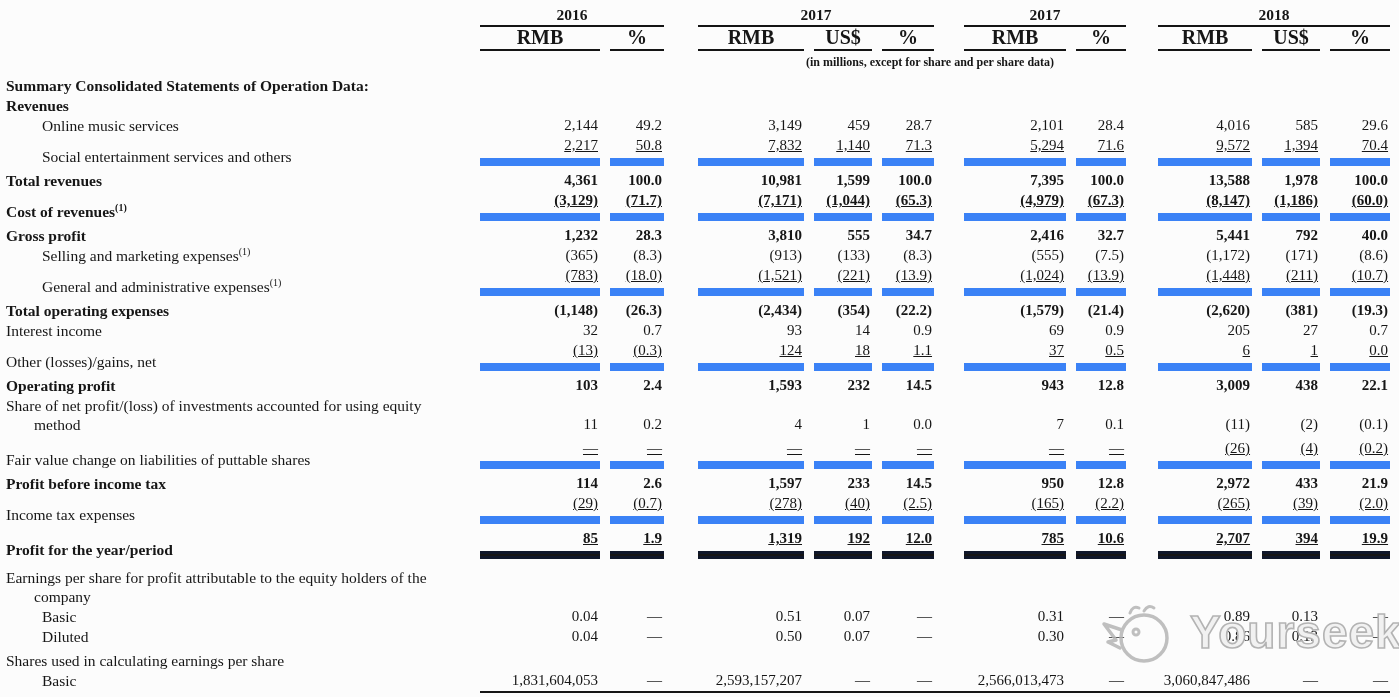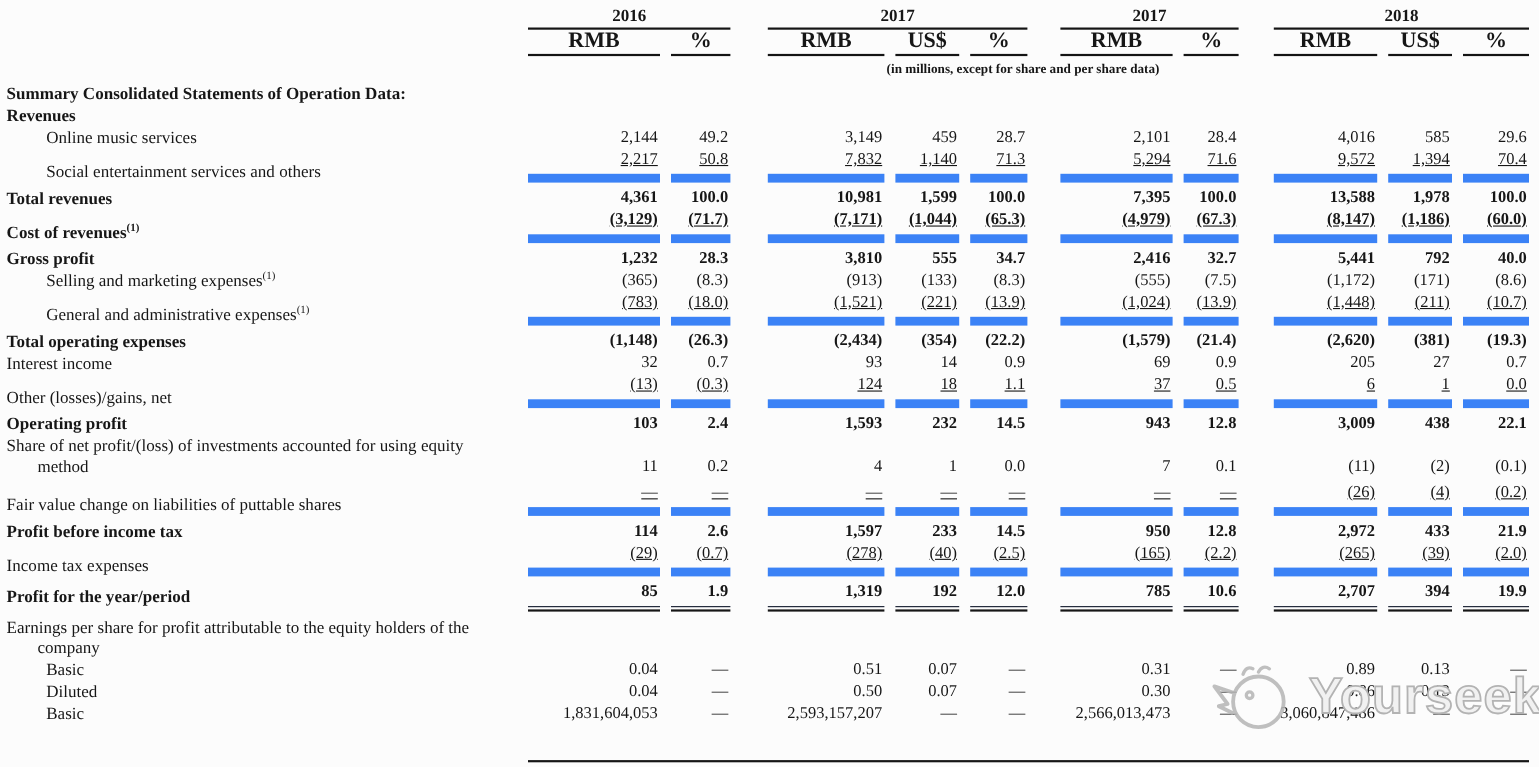--- a/index.html
+++ b/index.html
@@ -27,21 +27,21 @@
 
   
   td.lbl { padding-left:6px; font-size:15.5px; }
   .l1.ind1 { padding-left:36px; }
   .l2 { padding-left:28px; }
   sup { font-size:10px; line-height:0; }
   tr.bold { font-weight:bold; }
   tr.spaced td { padding-top:5px; }
   td.num .cell { margin-left:10px; padding-right:2px; text-align:right; white-space:nowrap; }
   tr.rule-single td.num .cell { border-bottom:8px solid #3b82f6; padding-bottom:3px;text-decoration:underline; }
-  tr.rule-double td.num .cell { border-bottom:1px solid #0f172a; padding-bottom:3px; position:relative; }
+  tr.rule-double td.num .cell { border-bottom:8px solid #0f172a; padding-bottom:3px; position:relative;text-decoration:underline; }
   tr.rule-double td.num .cell::after {
     content:""; position:absolute; left:0; right:0; bottom:-5px;
     border-bottom:2px solid #161616;
   }
   tr.rule-double td { padding-bottom:4px; }
 
   .bottom-rule { position:absolute; left:480px; top:691px; width:910px; height:2px; background:#161616; }
 
   
   .watermark { position:absolute; left:1086px; top:598px; display:flex; align-items:center;
@@ -865,20 +865,38 @@
         <td class="num">
           <div class="cell">0.86</div>
         </td>
         <td class="num">
           <div class="cell">0.13</div>
         </td>
         <td class="num">
           <div class="cell">—</div>
         </td>
       </tr>
+      <tr class="spaced">
+        <td class="lbl">
+          <div class="l1"><span>Shares used in calculating earnings per share</span></div>
+        </td>
+        <td class="num"></td>
+        <td class="num"></td>
+        <td class="gap"></td>
+        <td class="num"></td>
+        <td class="num"></td>
+        <td class="num"></td>
+        <td class="gap"></td>
+        <td class="num"></td>
+        <td class="num"></td>
+        <td class="gap"></td>
+        <td class="num"></td>
+        <td class="num"></td>
+        <td class="num"></td>
+      </tr>
       <tr>
         <td class="lbl">
           <div class="l1 ind1"><span>Basic</span></div>
         </td>
         <td class="num">
           <div class="cell">1,831,604,053</div>
         </td>
         <td class="num">
           <div class="cell">—</div>
         </td>

